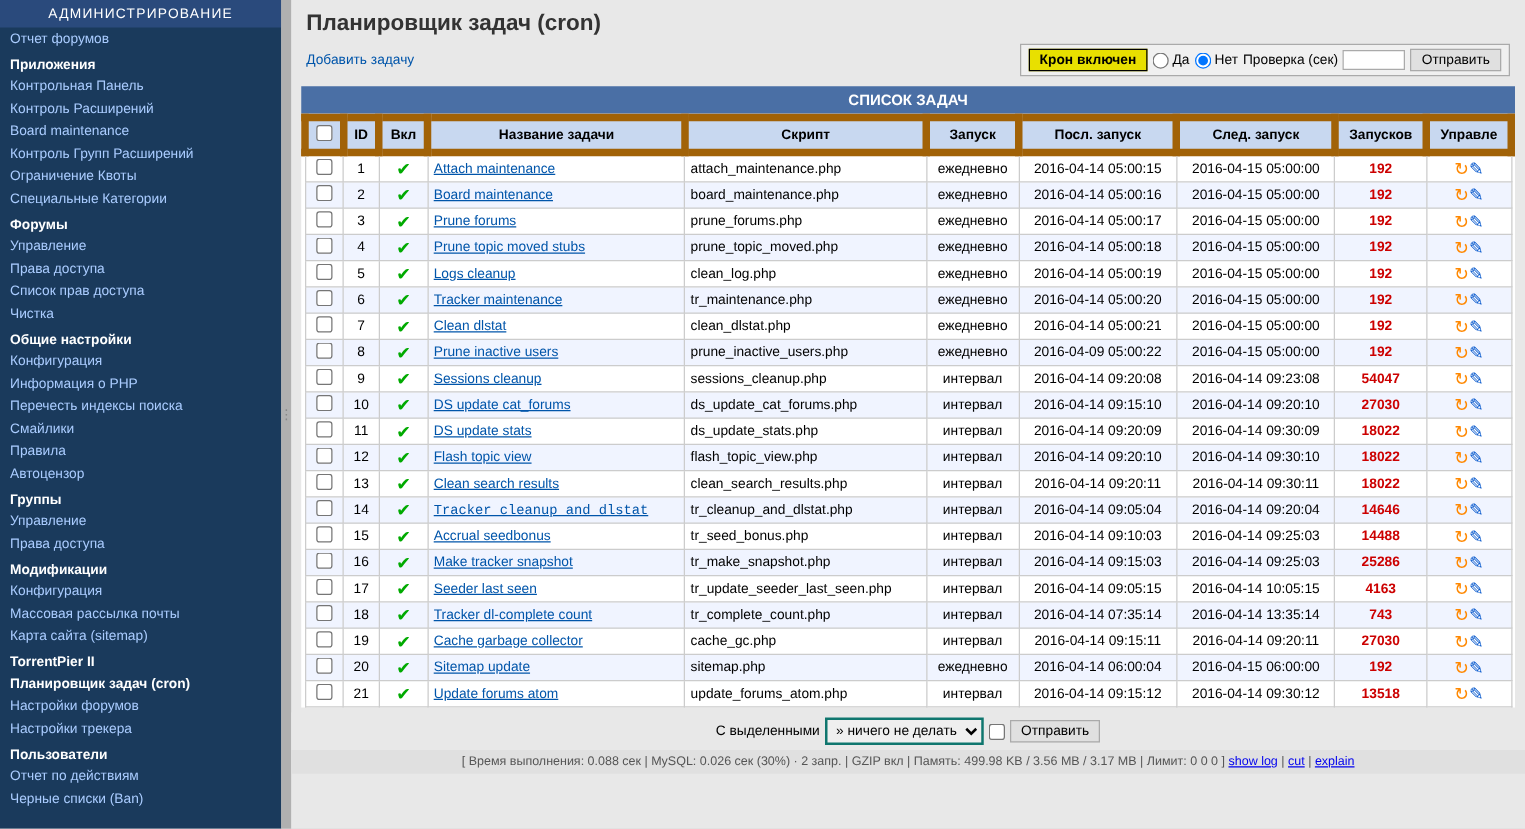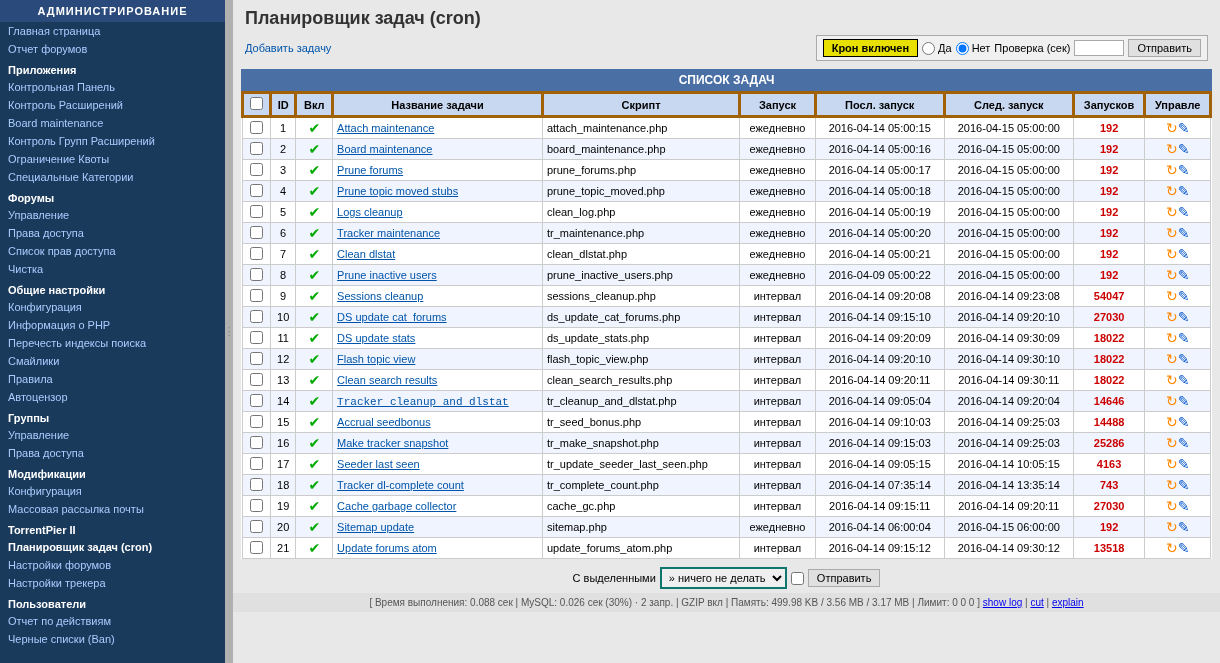--- a/index.html
+++ b/index.html
@@ -13,21 +13,21 @@
       color: #cce0ff;
       height: 100%;
       overflow-y: auto;
       flex-shrink: 0;
     }
     #sidebar .sidebar-title {
       background: #2a4a7c;
       color: #fff;
       text-align: center;
       font-size: 11px;
-      font-weight: bold;
+      font-weight: normal;
       padding: 5px 4px;
       letter-spacing: 1px;
     }
     #sidebar a {
       display: block;
       color: #aaccff;
       text-decoration: none;
       padding: 3px 8px;
       font-size: 11px;
     }
@@ -115,21 +115,21 @@
       margin-bottom: 0;
     }
     table.task-table {
       width: 100%;
       border-collapse: collapse;
       background: #fff;
       font-size: 11px;
     }
     table.task-table th {
       background: #c8d8f0;
-      border: 3px solid #a16207;
+      border: 6px solid #a16207;
       padding: 3px 4px;
       text-align: center;
       font-weight: bold;
       white-space: nowrap;
     }
     table.task-table td {
       border: 1px solid #ccc;
       padding: 2px 4px;
       white-space: nowrap;
     }
@@ -187,21 +187,20 @@
       justify-content: center;
       color: #888;
     }
   </style>
 </head>
 <body>
 
 <div id="sidebar">
   <div class="sidebar-title">АДМИНИСТРИРОВАНИЕ</div>
   <div id="sidebar-links">
-      <a href="#">Главная страница</a>
       <a href="#">Отчет форумов</a>
       <div class="section-header">Приложения</div>
       <a href="#">Контрольная Панель</a>
       <a href="#">Контроль Расширений</a>
       <a href="#">Board maintenance</a>
       <a href="#">Контроль Групп Расширений</a>
       <a href="#">Ограничение Квоты</a>
       <a href="#">Специальные Категории</a>
       <div class="section-header">Форумы</div>
       <a href="#">Управление</a>
@@ -214,20 +213,21 @@
       <a href="#">Перечесть индексы поиска</a>
       <a href="#">Смайлики</a>
       <a href="#">Правила</a>
       <a href="#">Автоцензор</a>
       <div class="section-header">Группы</div>
       <a href="#">Управление</a>
       <a href="#">Права доступа</a>
       <div class="section-header">Модификации</div>
       <a href="#">Конфигурация</a>
       <a href="#">Массовая рассылка почты</a>
+      <a href="#">Карта сайта (sitemap)</a>
       <div class="section-header">TorrentPier II</div>
       <a href="#" class="active">Планировщик задач (cron)</a>
       <a href="#">Настройки форумов</a>
       <a href="#">Настройки трекера</a>
       <div class="section-header">Пользователи</div>
       <a href="#">Отчет по действиям</a>
       <a href="#">Черные списки (Ban)</a>
     </div>
 </div>
 

